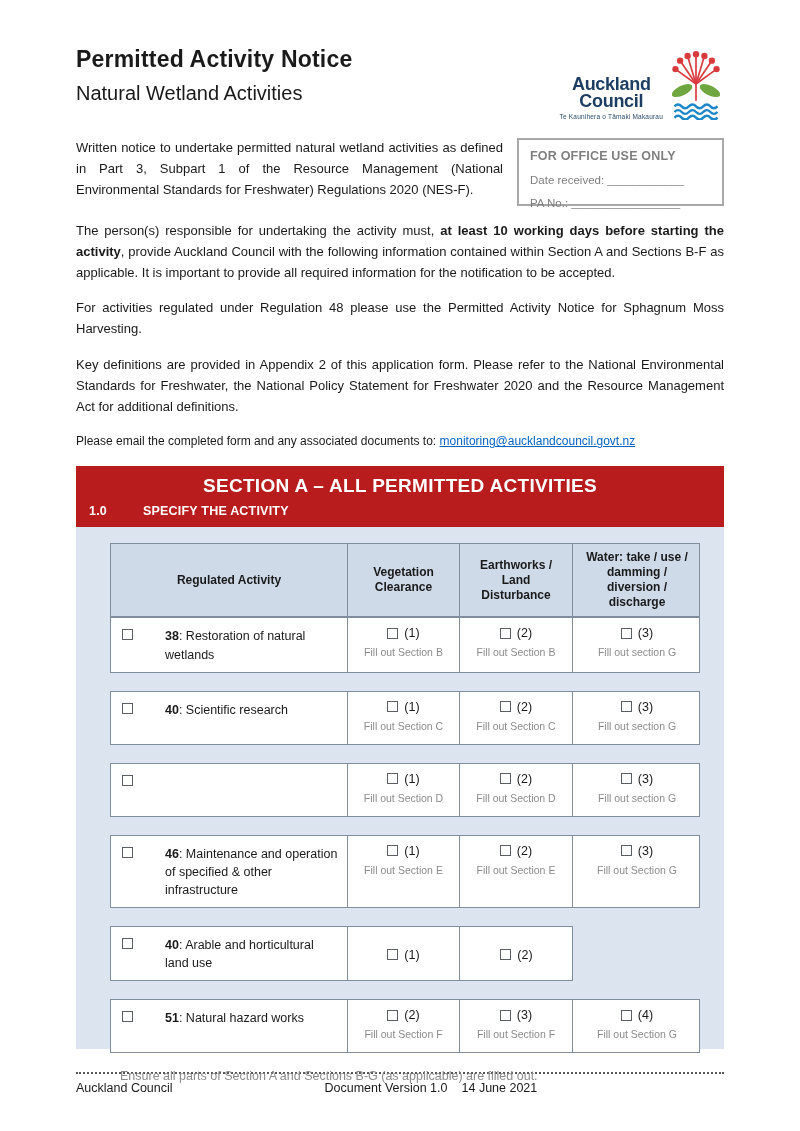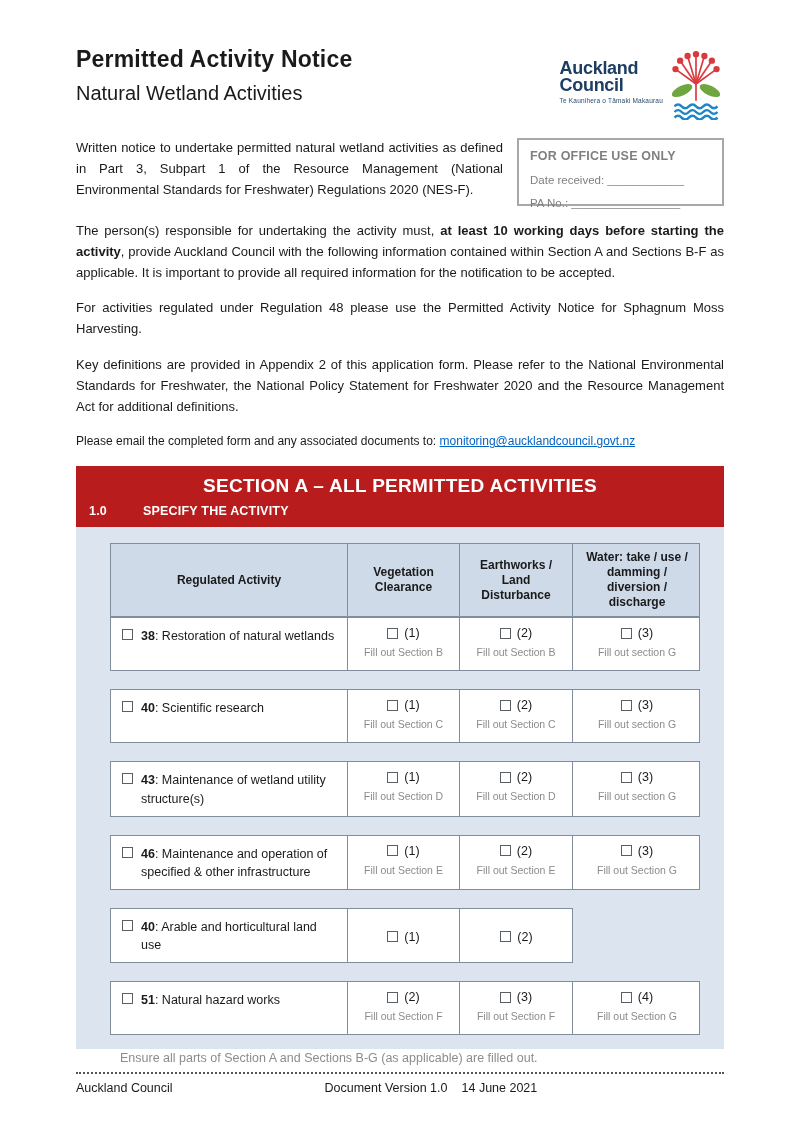--- a/index.html
+++ b/index.html
@@ -9,21 +9,21 @@
     font-family:"Liberation Sans","DejaVu Sans",sans-serif;
     color:#1a1a1a;
   }
   .page { padding:46px 76px 0 76px; }
 
   
   .doc-header { display:flex; justify-content:space-between; align-items:flex-start; height:88px; }
   .title-block h1 { font-size:23px; font-weight:bold; letter-spacing:.2px; }
   .title-block h2 { font-size:20px; font-weight:normal; margin-top:9px; }
   .logo { display:flex; align-items:flex-start; gap:5px; margin-top:2px; }
-  .logo-text { text-align:left; color:#1d3e62; margin-top:12px; }
+  .logo-text { text-align:center; color:#1d3e62; margin-top:28px; }
   .logo-text .l1,.logo-text .l2 { font-size:18px; font-weight:bold; line-height:.95; letter-spacing:-.3px; }
   .logo-text .tag { font-size:6.5px; color:#2a4a6b; margin-top:3px; letter-spacing:.2px; }
 
   
   .intro-row { display:flex; gap:14px; margin-top:4px; }
   .intro-row .p-first { flex:1; }
   p.body-p { font-size:13px; line-height:1.6; text-align:justify; }
   .office-box {
     width:207px; flex-shrink:0; border:2px solid #a8a8a8; color:#7f7f7f;
     padding:9px 11px 10px 11px; height:68px;
@@ -50,21 +50,21 @@
   .header-table { background:#cfdae9; }
   .header-table .cell {
     display:flex; align-items:center; justify-content:center; text-align:center;
     font-size:12px; font-weight:bold; line-height:1.25; padding:6px 6px; min-height:66px;
   }
 
   .rows-host .row-table { margin-top:18px; }
   .rows-host .row-table:first-child { margin-top:0; }
 
   .activity-cell { display:flex; gap:8px; align-items:flex-start; padding:9px 8px 8px 11px; }
-  .activity-label { font-size:12.5px; line-height:1.45; }
+  .activity-label { font-size:12.5px; line-height:1.45;margin-left:24px; }
   .value-cell { display:flex; flex-direction:column; align-items:center; justify-content:flex-start; padding:8px 4px 6px 4px; min-height:52px; }
   .value-cell.center-v { justify-content:center; }
   .check-line { display:flex; align-items:center; gap:6px; font-size:12.5px; }
   .fill-note { font-size:10.5px; color:#8c8c8c; margin-top:6px; text-align:center; }
 
   .checkbox {
     display:inline-block; width:11px; height:11px; background:#fff;
     border:1px solid #5a5f66; flex-shrink:0; margin-top:2px;
   }
   .check-line .checkbox { margin-top:0; }
@@ -215,21 +215,20 @@
             <div class="check-line">
               <span class="checkbox"></span>
               <span>(3)</span>
             </div>
             <div class="fill-note">Fill out section G</div>
           </div>
         </div>
         <div class="grid4 row-table">
           <div class="cell activity-cell">
             <span class="checkbox"></span>
-            <div class="activity-label"><b>43</b>: Maintenance of wetland utility structure(s)</div>
           </div>
           <div class="cell value-cell">
             <div class="check-line">
               <span class="checkbox"></span>
               <span>(1)</span>
             </div>
             <div class="fill-note">Fill out Section D</div>
           </div>
           <div class="cell value-cell">
             <div class="check-line">

